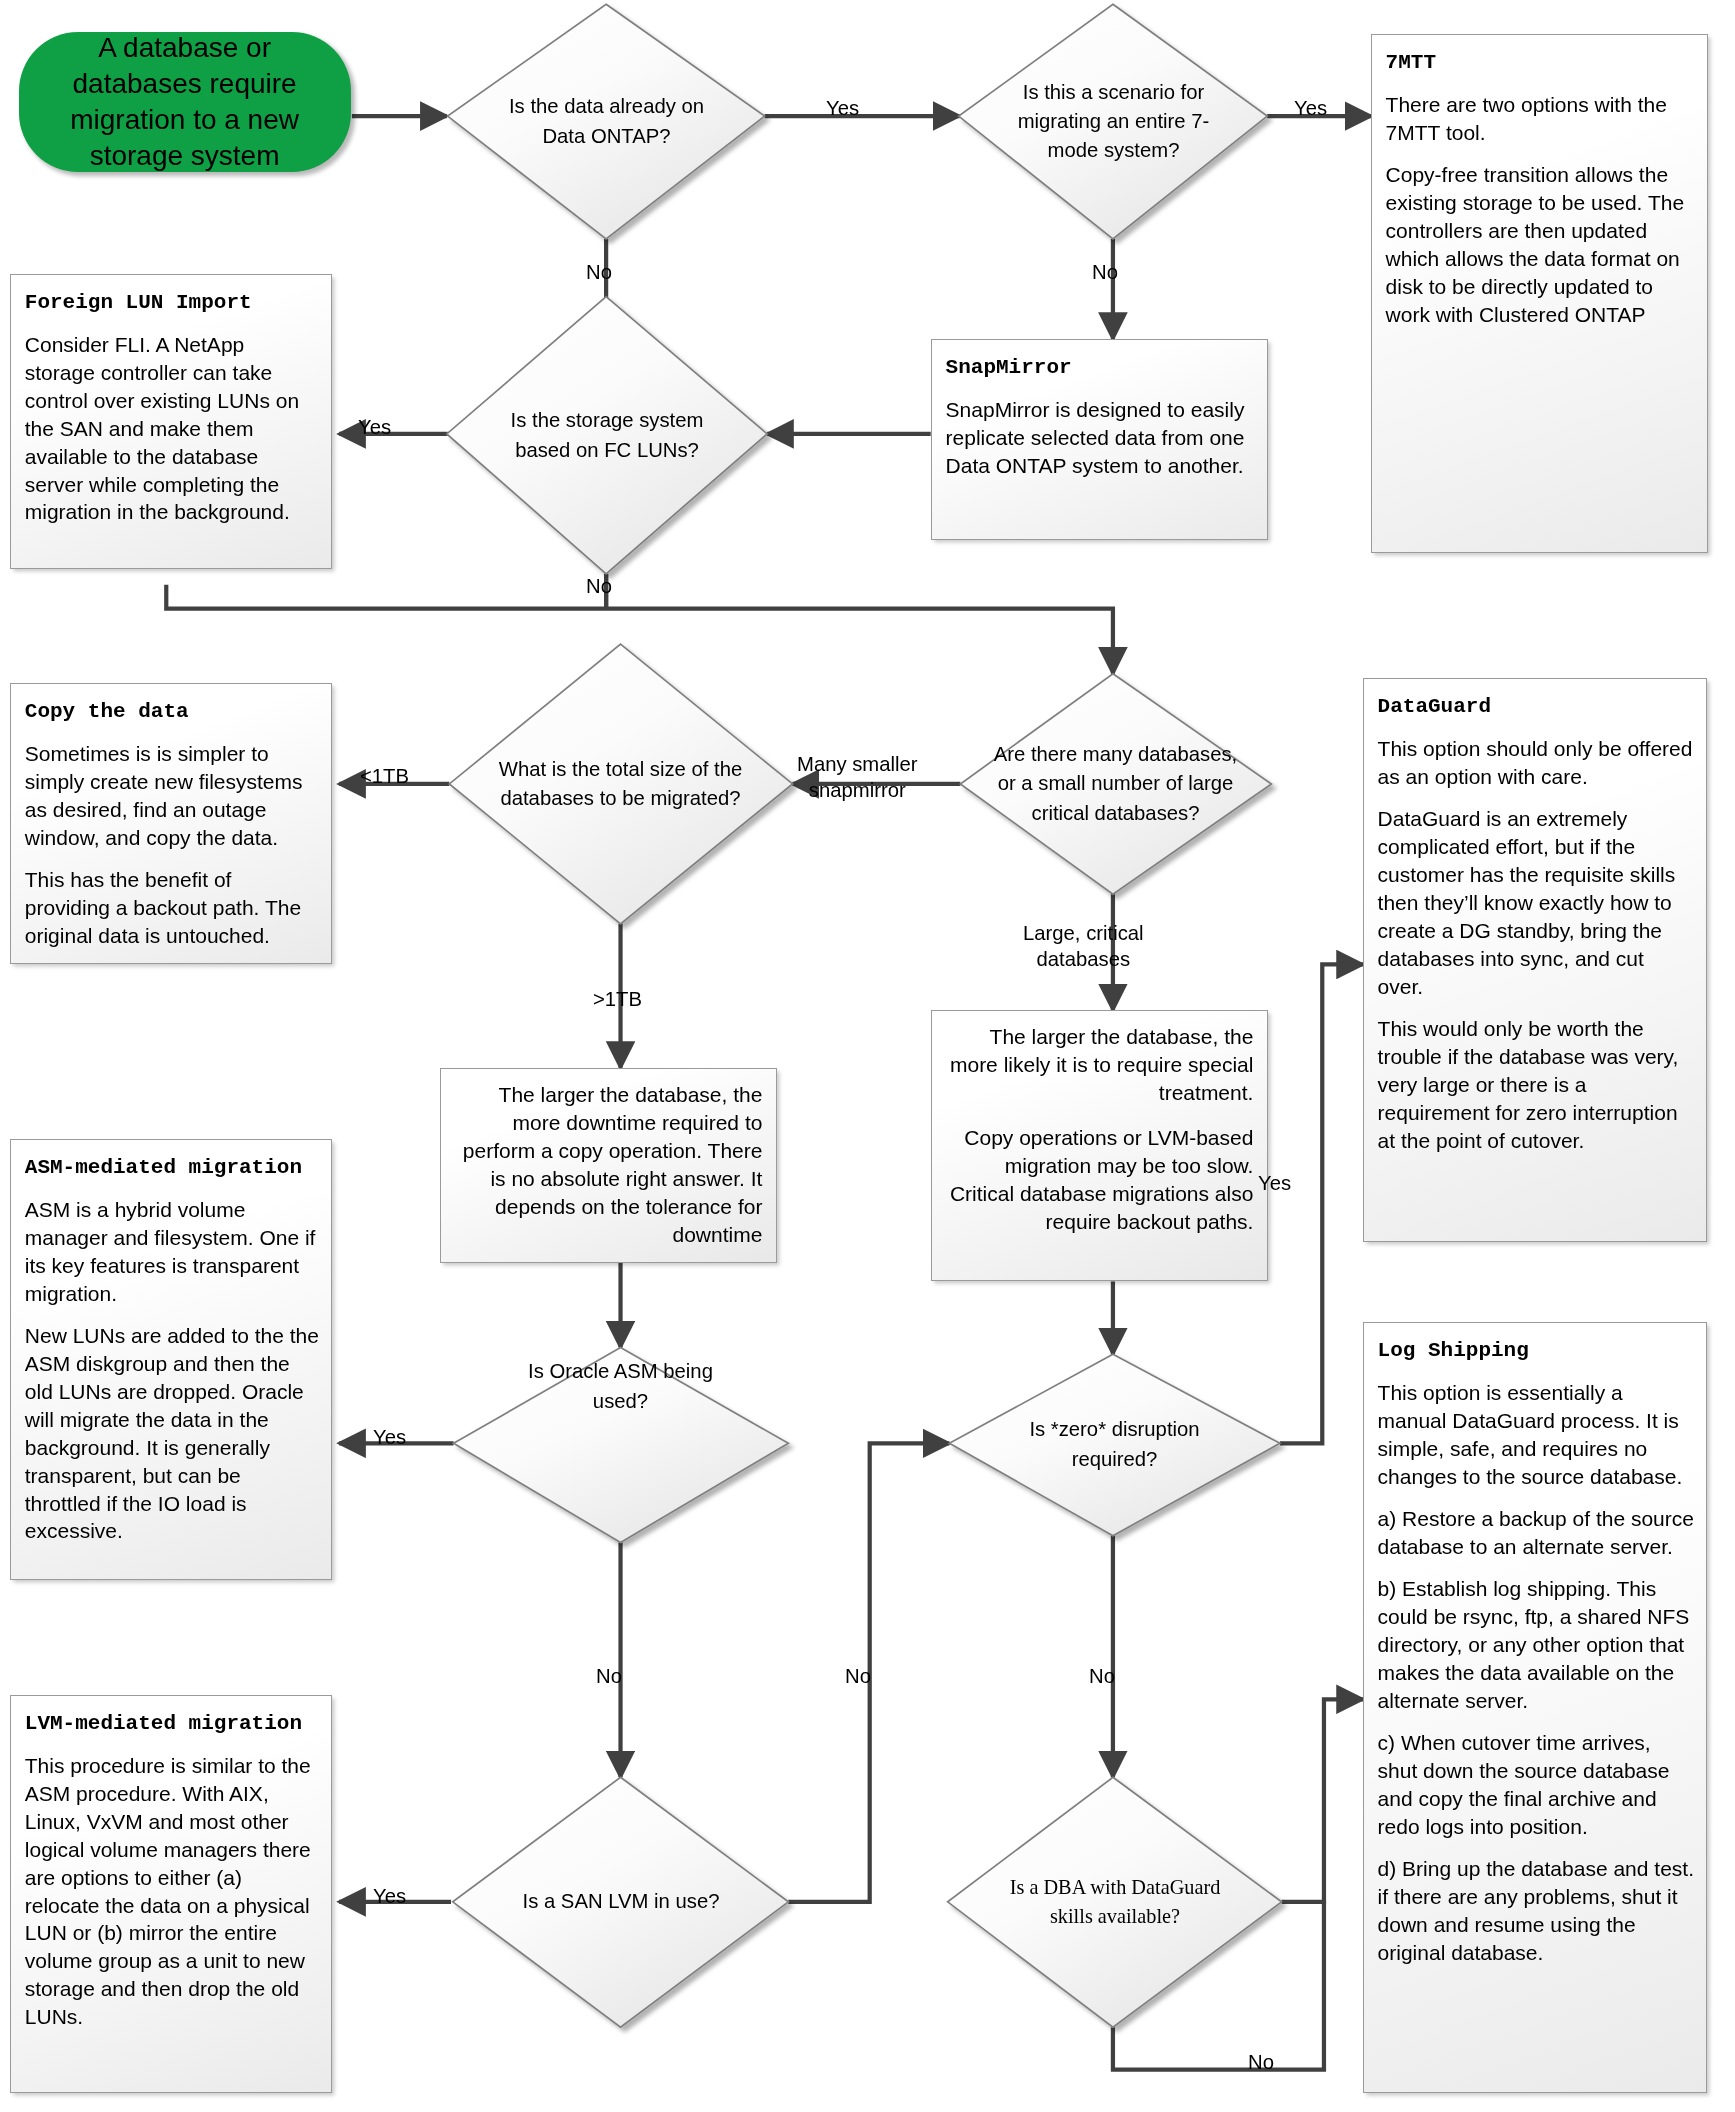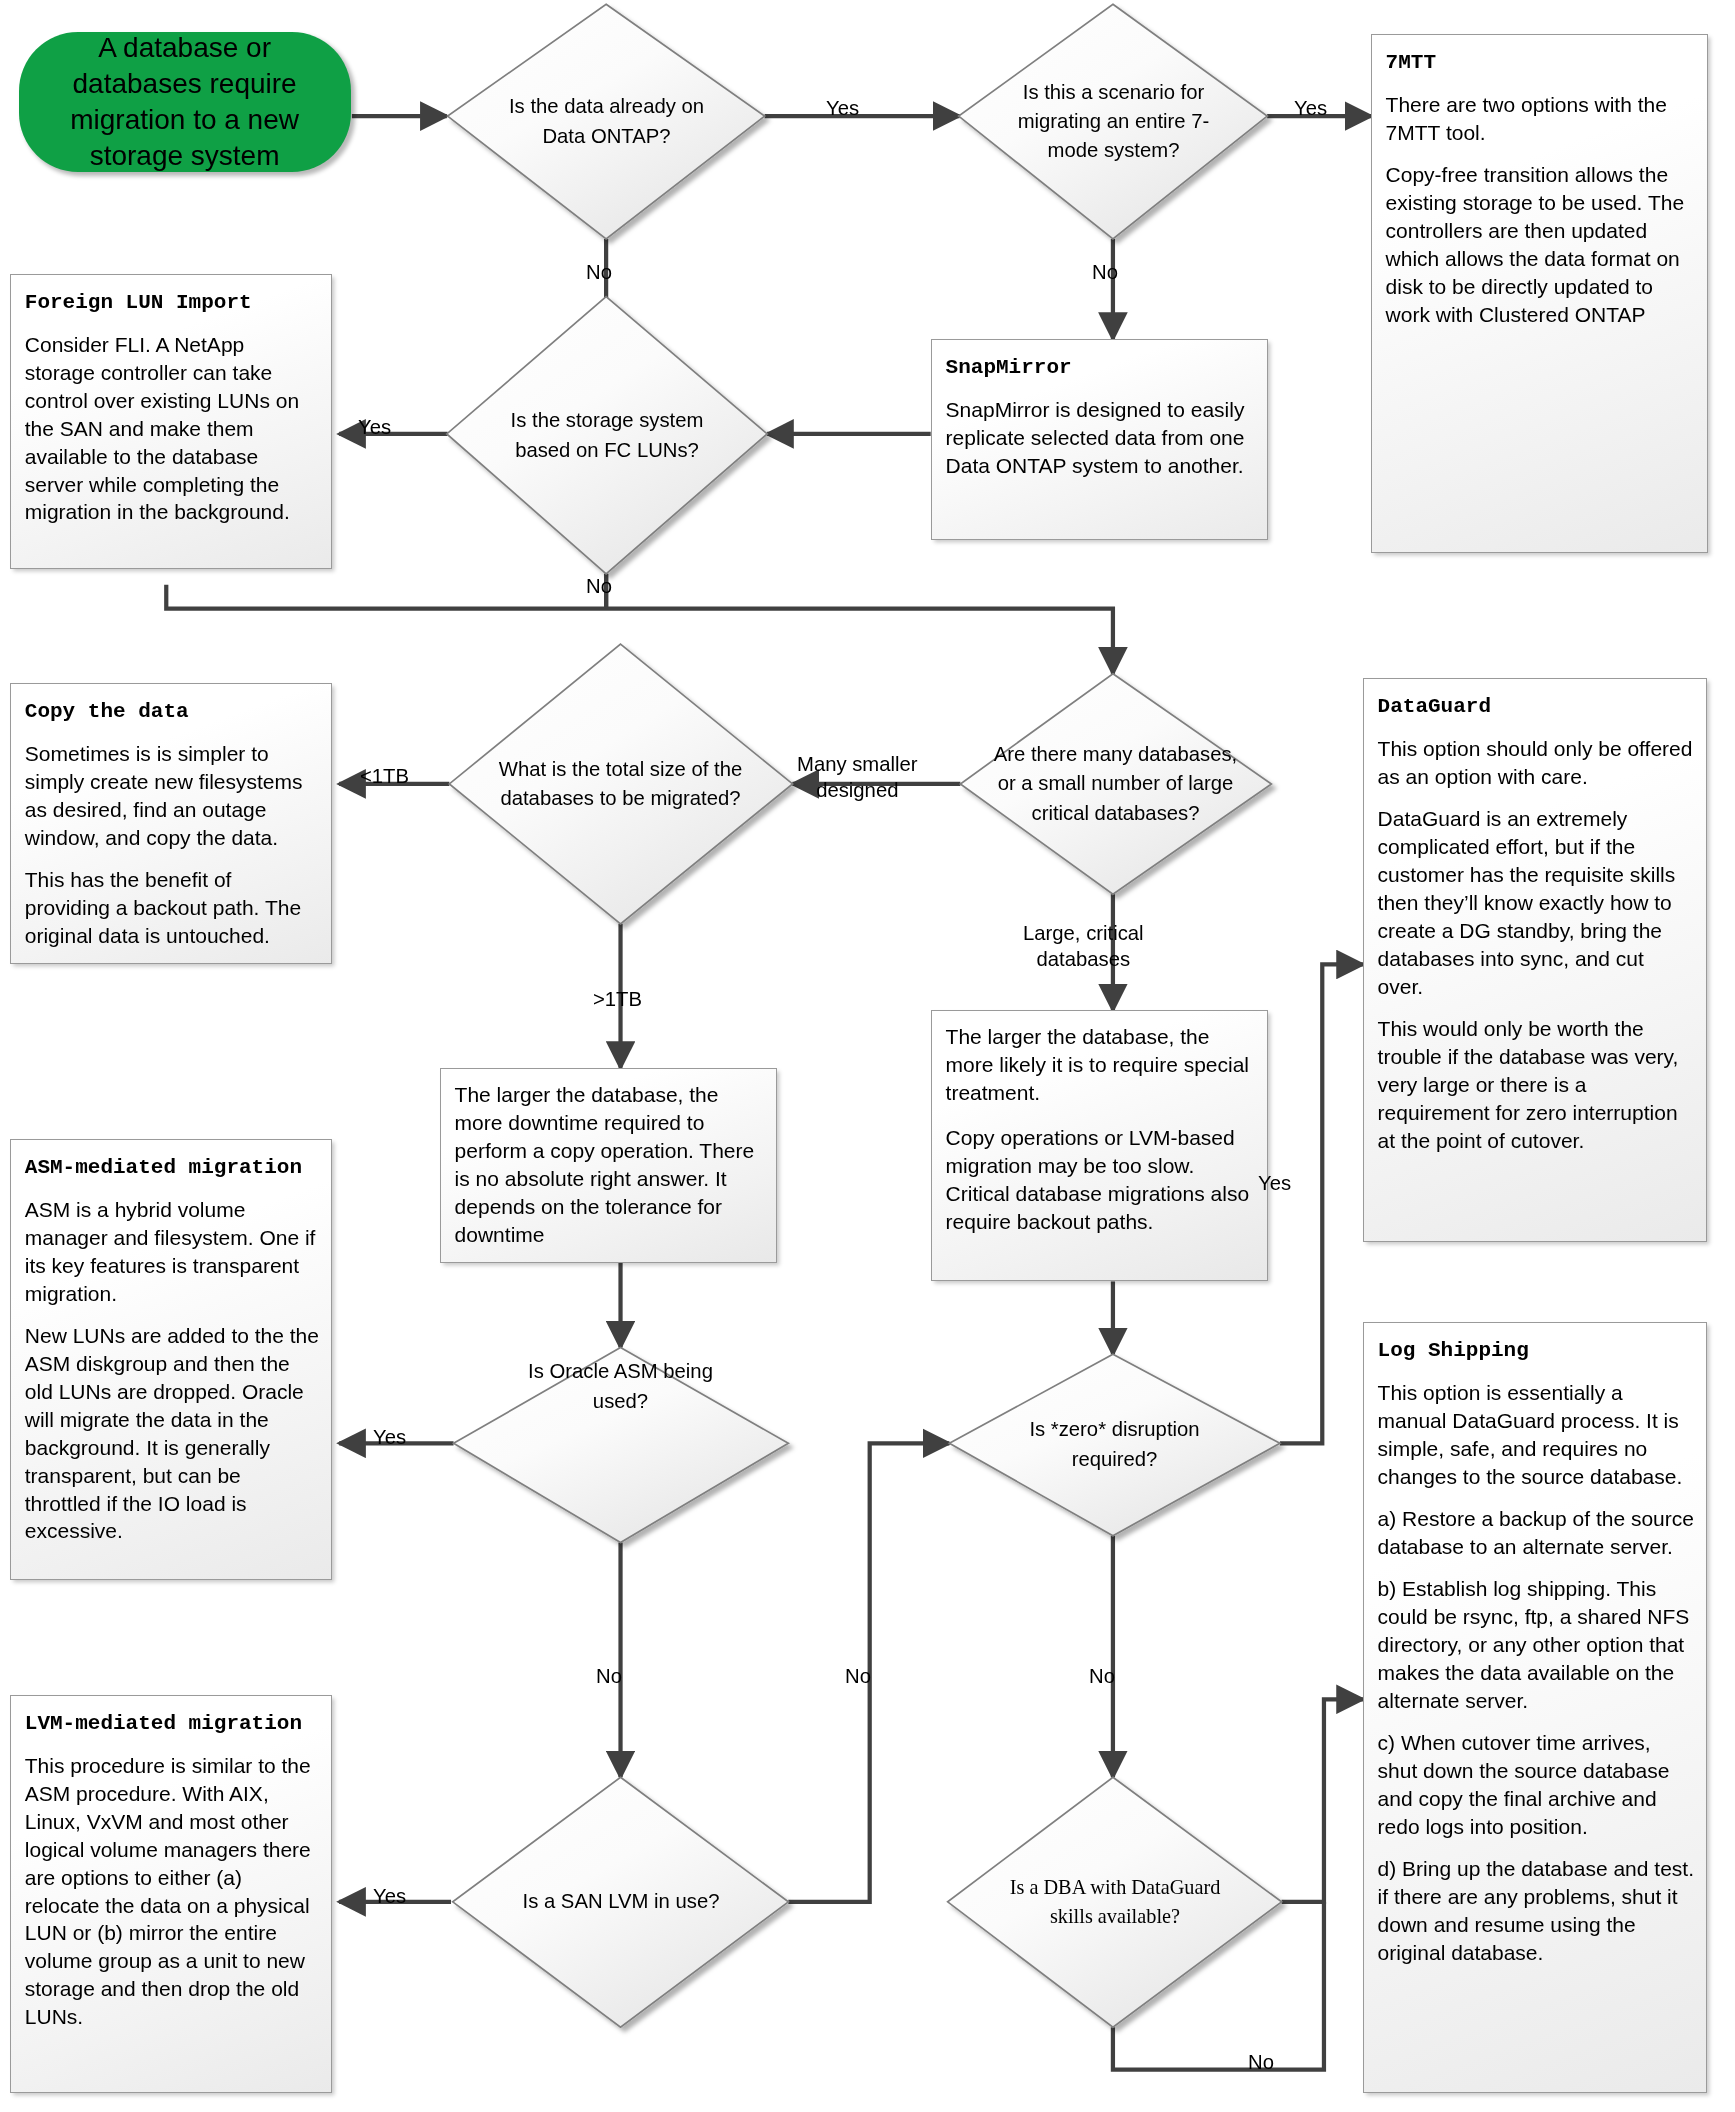--- a/index.html
+++ b/index.html
@@ -36,21 +36,21 @@
   .note p:last-child{margin-bottom:0;}
 
   .plainbox{
     background:linear-gradient(160deg,#ffffff 0%,#ffffff 25%,#f2f2f2 70%,#e8e8e8 100%);
     border:0.8px solid #9a9a9a;
     box-shadow:3.4px 3.4px 4.2px rgba(0,0,0,.22);
     padding:12px 13.6px;
     font-size:21px;line-height:1.33;
     box-sizing:border-box;
   }
-  .plainbox p{margin:0;}
+  .plainbox p{margin:0;text-align:right;}
   .plainbox p+p{margin-top:17px;}
 
   
   .diamond{position:absolute;}
   .diamond .dlabel{
     position:absolute;inset:0;display:flex;align-items:center;justify-content:center;
     text-align:center;font-size:20.3px;line-height:1.45;padding:0 14%;
     box-sizing:border-box;pointer-events:none;
   }
 
@@ -234,21 +234,21 @@
 
 <div class="elabel" style="left:826px;top:95px;">Yes</div>
 <div class="elabel" style="left:586px;top:259px;">No</div>
 <div class="elabel" style="left:1294px;top:95px;">Yes</div>
 <div class="elabel" style="left:1092px;top:259px;">No</div>
 <div class="elabel" style="left:358px;top:414px;">Yes</div>
 <div class="elabel" style="left:586px;top:573px;">No</div>
 <div class="elabel" style="left:360px;top:763px;">&lt;1TB</div>
 <div class="elabel" style="left:593px;top:986px;">&gt;1TB</div>
 <div class="elabel" style="left:797px;top:751px;">Many smaller
-designed</div>
+snapmirror</div>
 <div class="elabel" style="left:1023px;top:920px;">Large, critical
 databases</div>
 <div class="elabel" style="left:373px;top:1424px;">Yes</div>
 <div class="elabel" style="left:596px;top:1663px;">No</div>
 <div class="elabel" style="left:1258px;top:1170px;">Yes</div>
 <div class="elabel" style="left:1089px;top:1663px;">No</div>
 <div class="elabel" style="left:845px;top:1663px;">No</div>
 <div class="elabel" style="left:373px;top:1883px;">Yes</div>
 <div class="elabel" style="left:1248px;top:2049px;">No</div>
 

